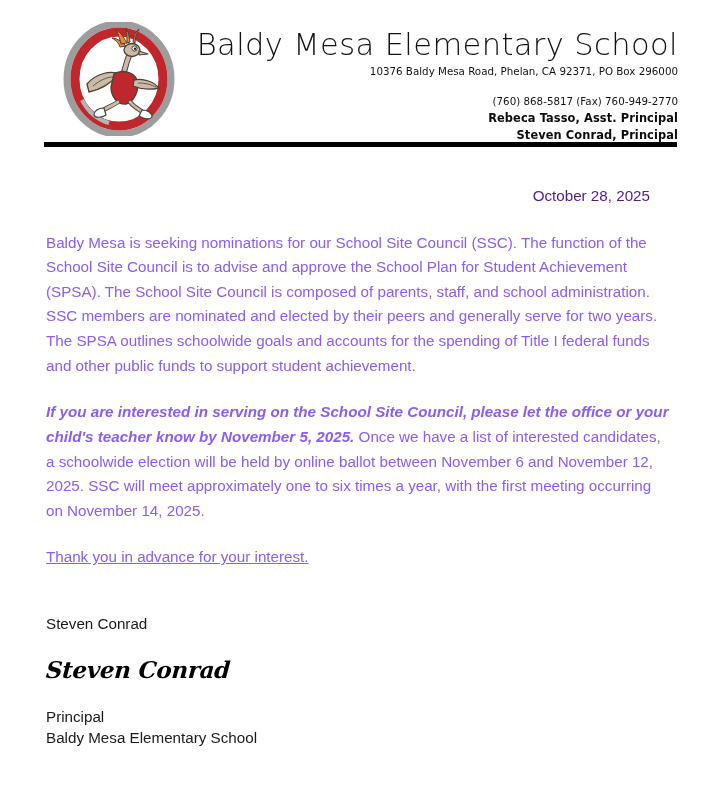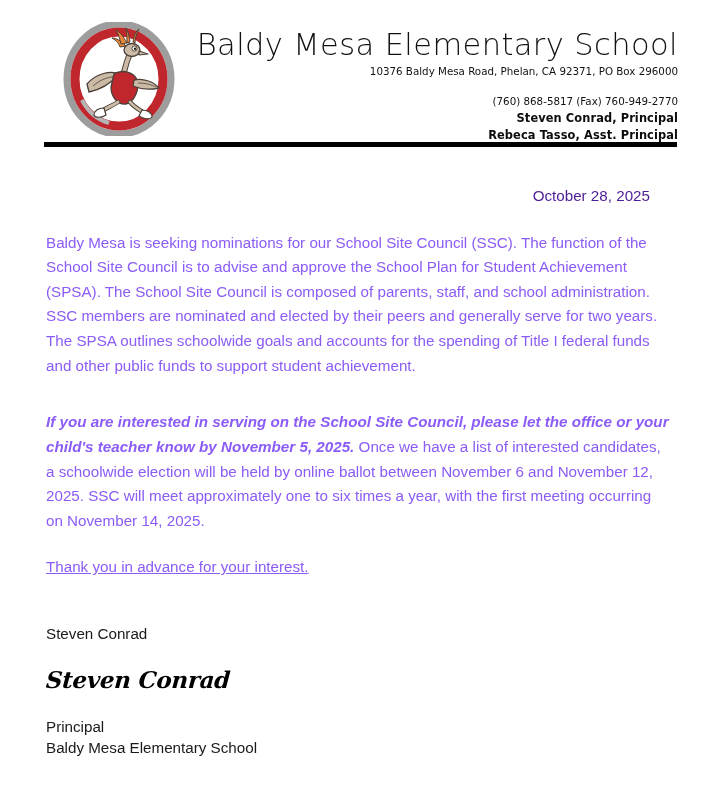--- a/index.html
+++ b/index.html
@@ -101,21 +101,21 @@
     line-height: 1.35;
   }
 
   .para {
     margin-top: 24px;
     font-size: 15.2px;
     line-height: 1.62;
     color: #8b5cf6;
     text-align: left;
   }
-  .para.p2 { margin-top: 32px; }
+  .para.p2 { margin-top: 22px; }
   .para.thanks { margin-top: 22px; text-decoration: underline; }
 
   .lead-bold {
     font-weight: bold;
     font-style: italic;
   }
 
   .closing-name {
     margin-top: 44px;
     font-size: 15.2px;
@@ -192,22 +192,22 @@
 
         <path d="M80 88 C86 88 90 91 90 95 C88 98 81 97 77 94 Z" fill="#ffffff" stroke="#4a4038" stroke-width="1.2" stroke-linejoin="round"></path>
       </g>
     </svg>
   </div>
 
   <div class="header-text">
     <div class="school-title">Baldy Mesa Elementary School</div>
     <div class="addr-line">10376 Baldy Mesa Road, Phelan, CA  92371, PO Box 296000</div>
     <div class="addr-line tight">(760) 868-5817  (Fax) 760-949-2770</div>
+    <div class="person-line">Rebeca Tasso, Asst. Principal</div>
     <div class="person-line">Steven Conrad, Principal</div>
-    <div class="person-line">Rebeca Tasso, Asst. Principal</div>
   </div>
 
   <div class="rule"></div>
 </div>
 
 <div class="letter-body">
 
   <div class="date-line">October 28, 2025</div>
 
 

